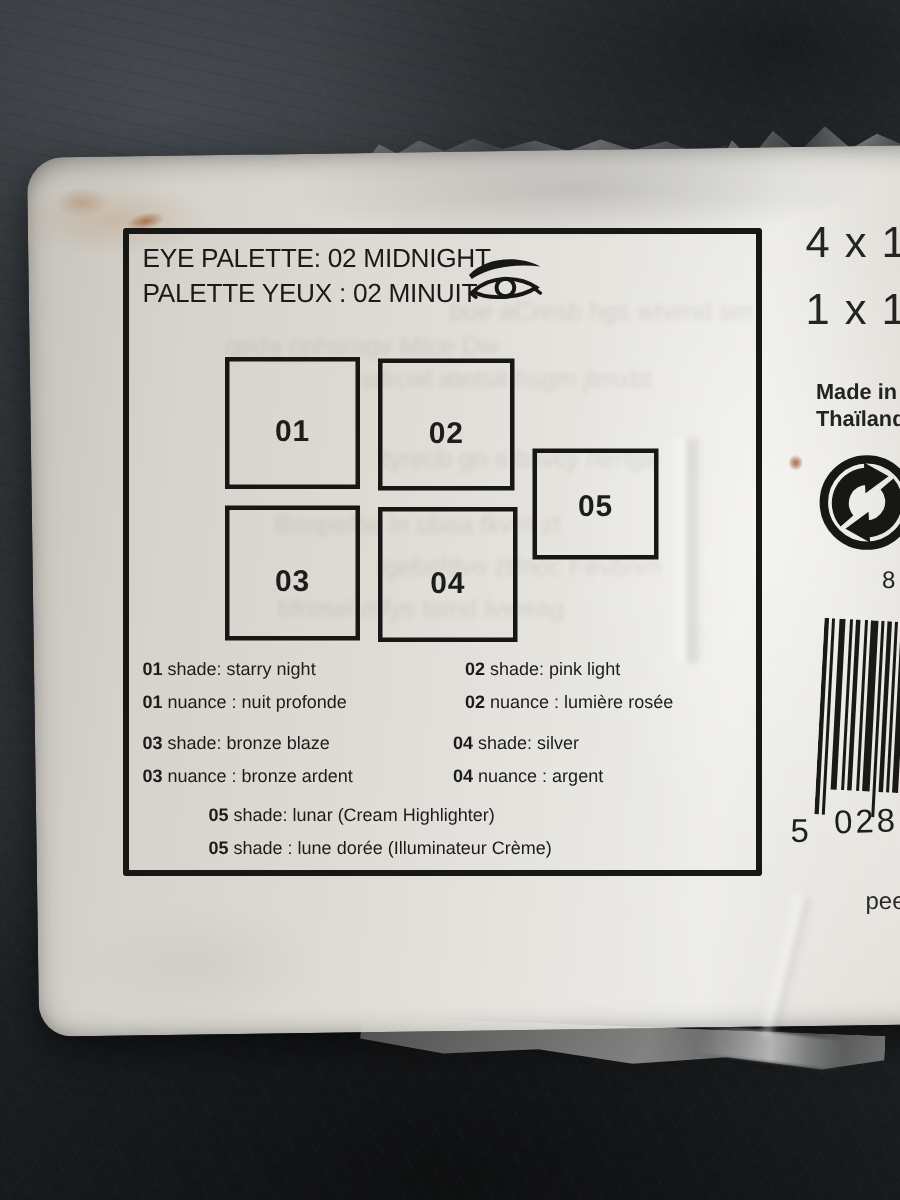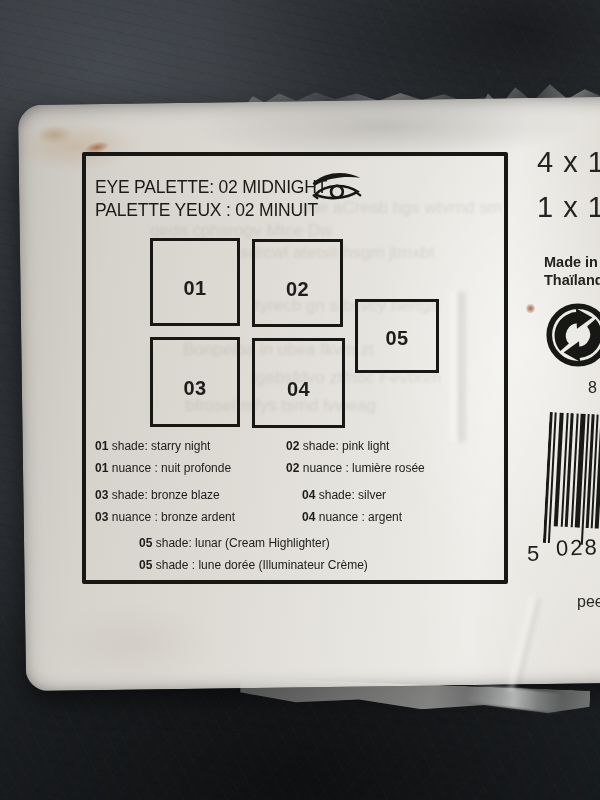--- a/index.html
+++ b/index.html
@@ -76,34 +76,34 @@
   }
   .stain-dot { position:absolute; border-radius:50%; }
   .stain-a { left:526px; top:303px; width:9px; height:11px; background:radial-gradient(circle,#9a5a35 15%, rgba(154,90,53,0) 75%); opacity:.75; }
   .stain-b { left:84px; top:142px; width:26px; height:11px; background:radial-gradient(closest-side,#a06034, rgba(160,96,52,0)); opacity:.8; transform:rotate(-12deg); }
   
   .print { position:absolute; inset:0; color:#1d1d1b; }
   .frame {
     position:absolute; left:82px; top:152px; width:426px; height:432px;
     border:4px solid #171715; border-radius:2px;
   }
-  .title { position:absolute; left:95px; top:161px; font-size:17.5px; line-height:23px; letter-spacing:-0.2px; color:#1a1a18;margin-top:15px; }
+  .title { position:absolute; left:95px; top:161px; font-size:17.5px; line-height:23px; letter-spacing:-0.2px; color:#1a1a18; }
   .eye-ic { position:absolute; left:308px; top:167px; }
   .pan { position:absolute; border:3px solid #171715; display:flex; align-items:center; justify-content:center; }
   .pan span { font-weight:bold; font-size:20px; transform:translateY(6px); letter-spacing:.5px; }
   .pan-01 { left:150px; top:238px; width:90px; height:88px; }
   .pan-02 { left:252px; top:239px; width:91px; height:88px; }
   .pan-03 { left:150px; top:337px; width:90px; height:90px; }
   .pan-04 { left:252px; top:338px; width:93px; height:90px; }
   .pan-05 { left:355px; top:299px; width:84px; height:74px; }
   .pan-05 span { transform:translateY(2px); }
   .shade-block { position:absolute; font-size:12px; line-height:21.5px; white-space:nowrap; color:#1c1c1a; }
   .shade-block b { font-weight:bold; }
   .sb-01 { left:95px;  top:436px; }
-  .sb-02 { left:286px; top:436px; }
+  .sb-02 { left:310px; top:436px; }
   .sb-03 { left:95px;  top:485px; }
   .sb-04 { left:302px; top:485px; }
   .sb-05 { left:95px;  top:533px;margin-left:44px; }
   
   .qty { position:absolute; left:537px; font-size:29px; letter-spacing:1px; color:#242422; white-space:nowrap; }
   .qty-1 { top:146px; }
   .qty-2 { top:191px; }
   .madein { position:absolute; left:544px; font-size:14.5px; line-height:19px; color:#23231f; white-space:nowrap;font-weight:bold; }
   .greendot { position:absolute; left:545px; top:297px; }
   .partial-num { position:absolute; left:588px; top:379px; font-size:16px; color:#242420; }

